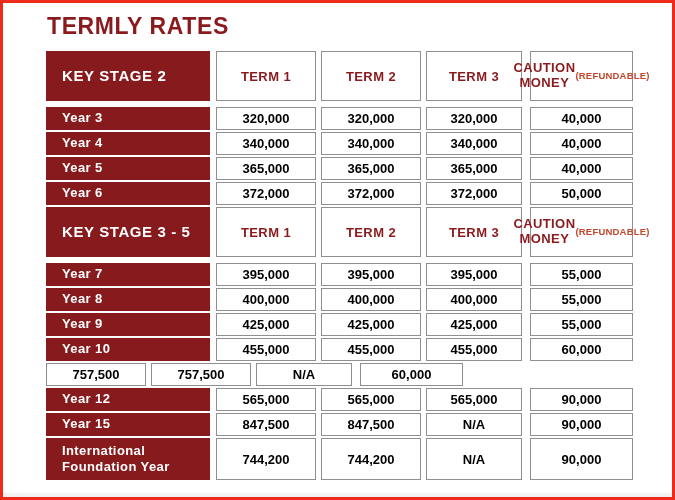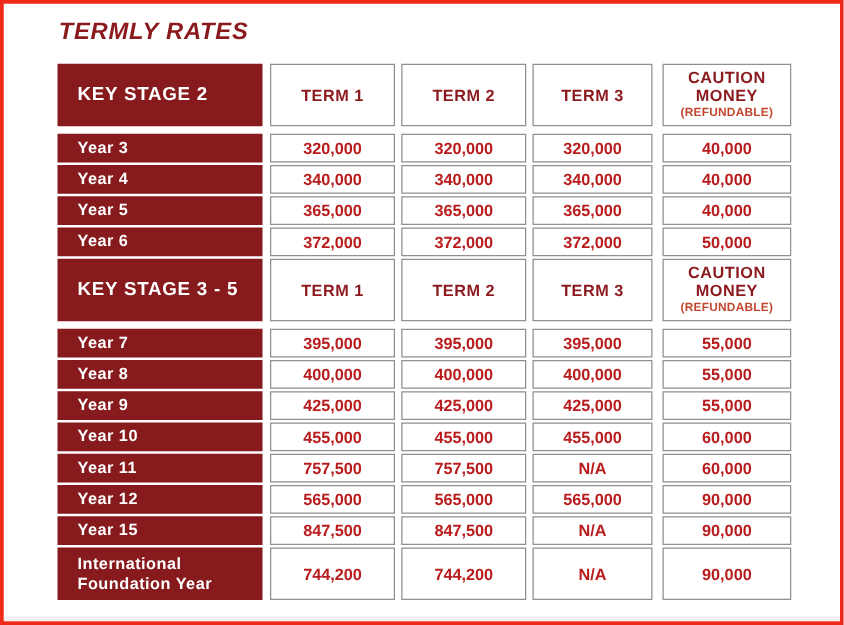--- a/index.html
+++ b/index.html
@@ -9,26 +9,25 @@
     box-sizing:border-box;
     border:3px solid #ee2a1b;
     background:#ffffff;
     font-family:"Liberation Sans", sans-serif;
     overflow:hidden;
   }
   .inner { padding:11px 0 0 43px; }
 
   .page-title {
     margin:2px 0 15px 1px;
-    font-size:19px;
+    font-size:23px;
     font-weight:bold;
     letter-spacing:0.6px;
     color:#8b1a1e;
     line-height:20px;
-    font-style:italic;
   }
 
   .fee-table { margin:0; }
   .fee-table.second { }
 
   .t-row { display:flex; margin-bottom:2px; }
   .t-row.header { margin-bottom:6px; }
 
   .c-label {
     width:164px;
@@ -49,28 +48,28 @@
   .c-val {
     width:100px;
     box-sizing:border-box;
     background:#ffffff;
     border:1.5px solid #8f8f8f;
     display:flex;
     align-items:center;
     justify-content:center;
     font-weight:bold;
     font-size:13px;
-    color:#b91c1c;
+    color:#000000;
     margin-right:5px;
     text-align:center;
   }
   .c-val.t3 { width:96px; margin-right:8px; }
   .c-val.caution { width:103px; margin-right:0; }
   .c-val.hdr { color:#8b1a1e; letter-spacing:0.4px; }
-  .c-val.hdr.caution { flex-direction:column; justify-content:center; line-height:1.15; }
+  .c-val.hdr.caution { flex-direction:row; justify-content:center; line-height:1.15; }
 
   .row-h { height:23px; }
   .hdr-h { height:50px; }
   .tall-h { height:42px; }
 
   .caution-title {
     display:block;
     width:86px;
     text-align:center;
     font-size:13px;
@@ -178,21 +177,20 @@
         <div class="c-val row-h caution">55,000</div>
       </div>
       <div class="t-row">
         <div class="c-label row-h">Year 10</div>
         <div class="c-val row-h">455,000</div>
         <div class="c-val row-h">455,000</div>
         <div class="c-val row-h t3">455,000</div>
         <div class="c-val row-h caution">60,000</div>
       </div>
       <div class="t-row">
-        <div class="c-label row-h">Year 11</div>
         <div class="c-val row-h">757,500</div>
         <div class="c-val row-h">757,500</div>
         <div class="c-val row-h t3">N/A</div>
         <div class="c-val row-h caution">60,000</div>
       </div>
       <div class="t-row">
         <div class="c-label row-h">Year 12</div>
         <div class="c-val row-h">565,000</div>
         <div class="c-val row-h">565,000</div>
         <div class="c-val row-h t3">565,000</div>

